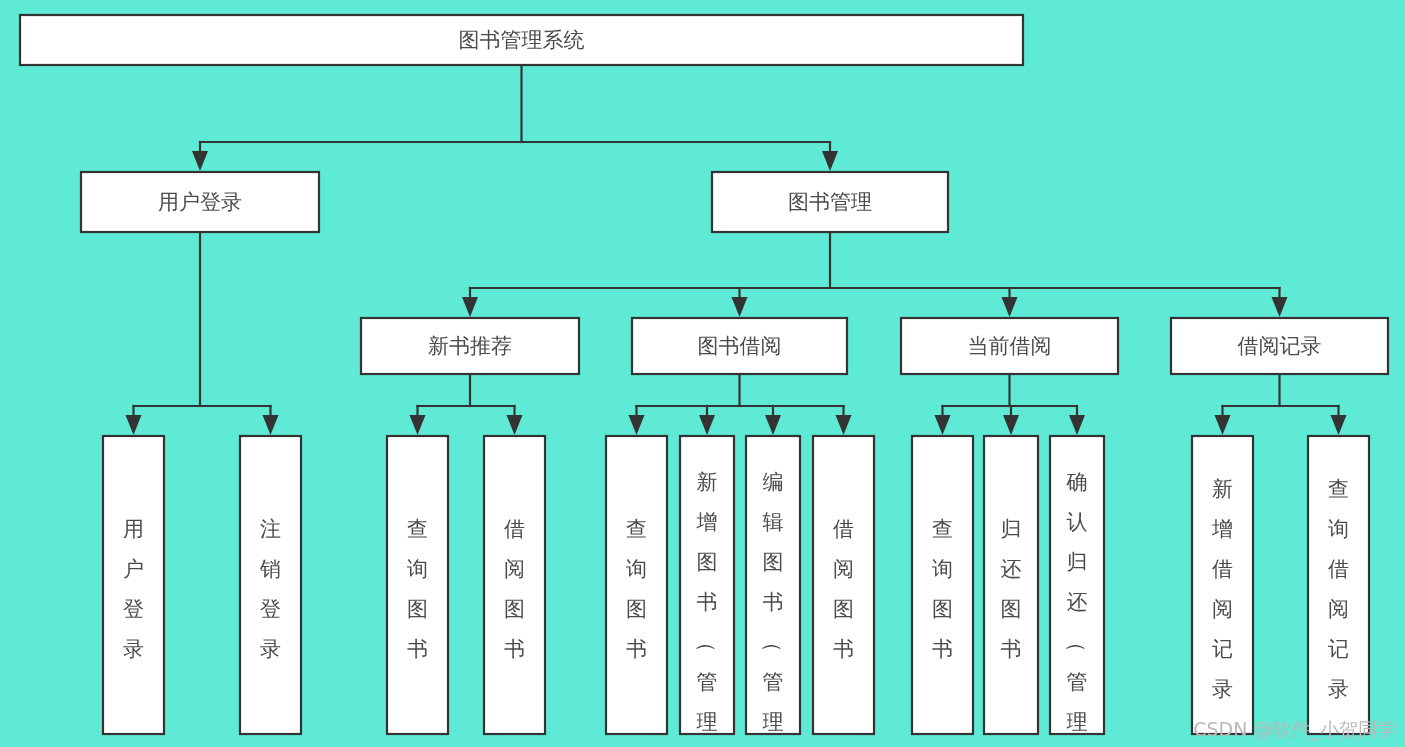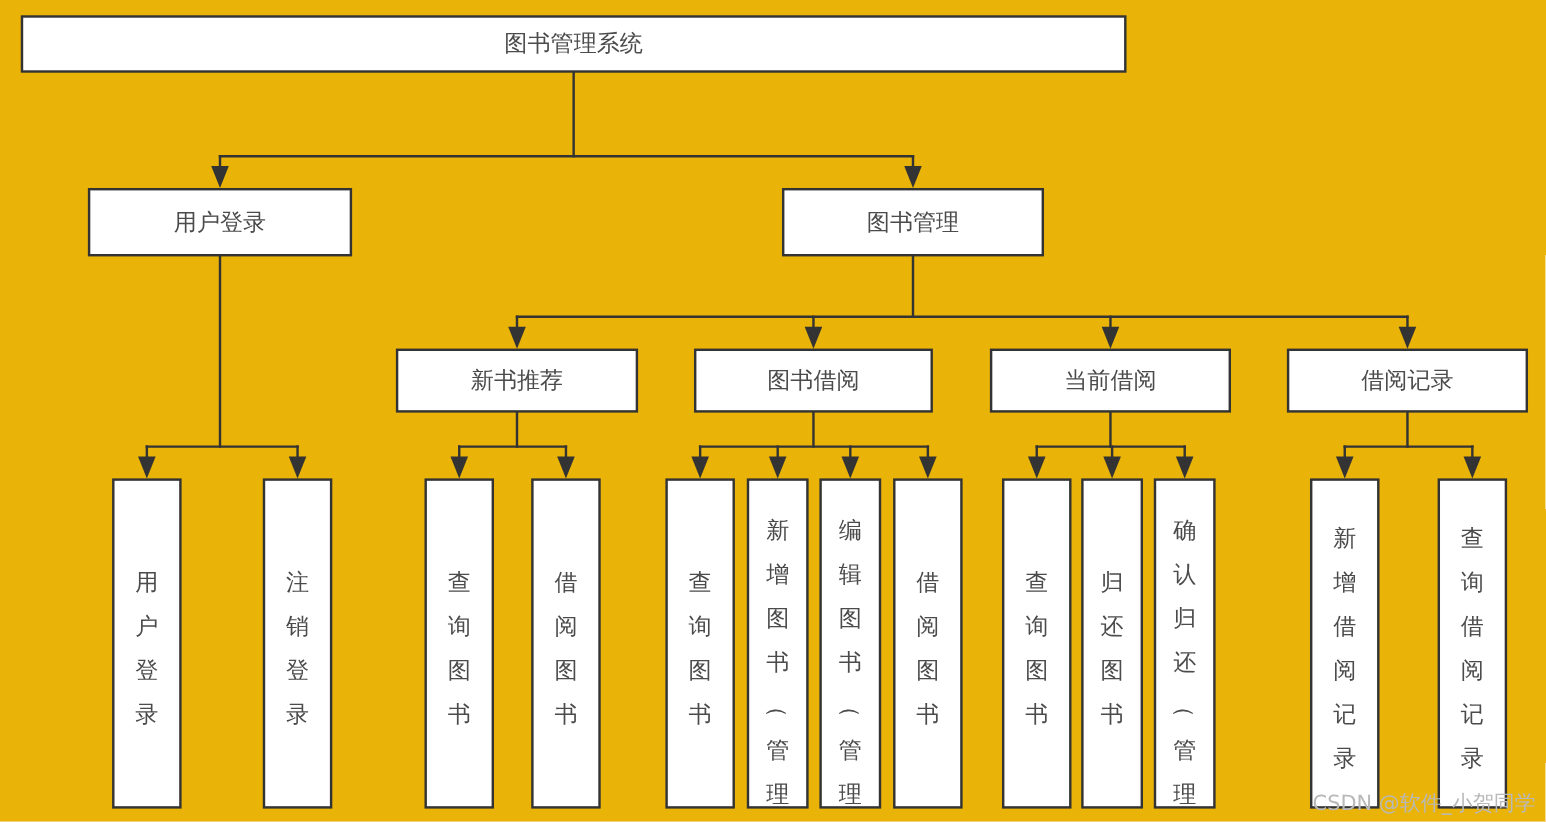--- a/index.html
+++ b/index.html
@@ -10,21 +10,21 @@
   body {
     width: 1405px;
     height: 747px;
     font-family: "DejaVu Sans", "Liberation Sans", sans-serif;
     overflow: hidden;
   }
   #diagram-root {
     position: relative;
     width: 1405px;
     height: 747px;
-    background: #eab308;
+    background: #5eead4;
   }
   svg.diagram-svg {
     position: absolute;
     left: 0;
     top: 0;
     width: 1405px;
     height: 747px;
     display: block;
   }
   .node-box {

